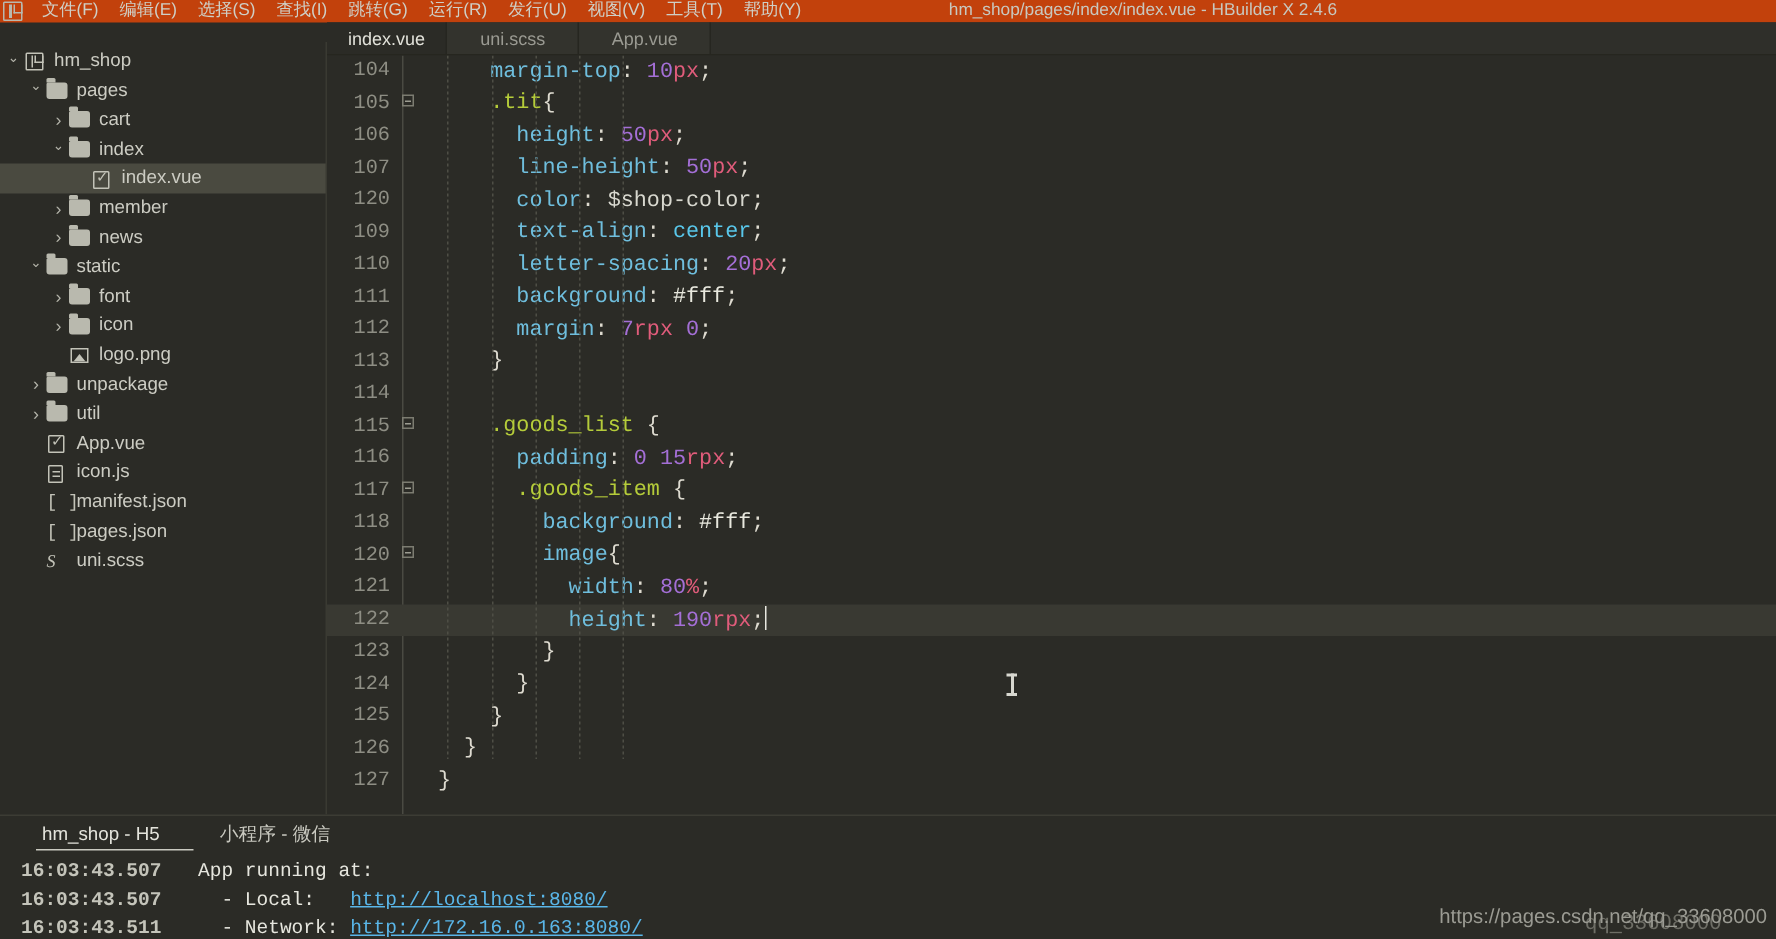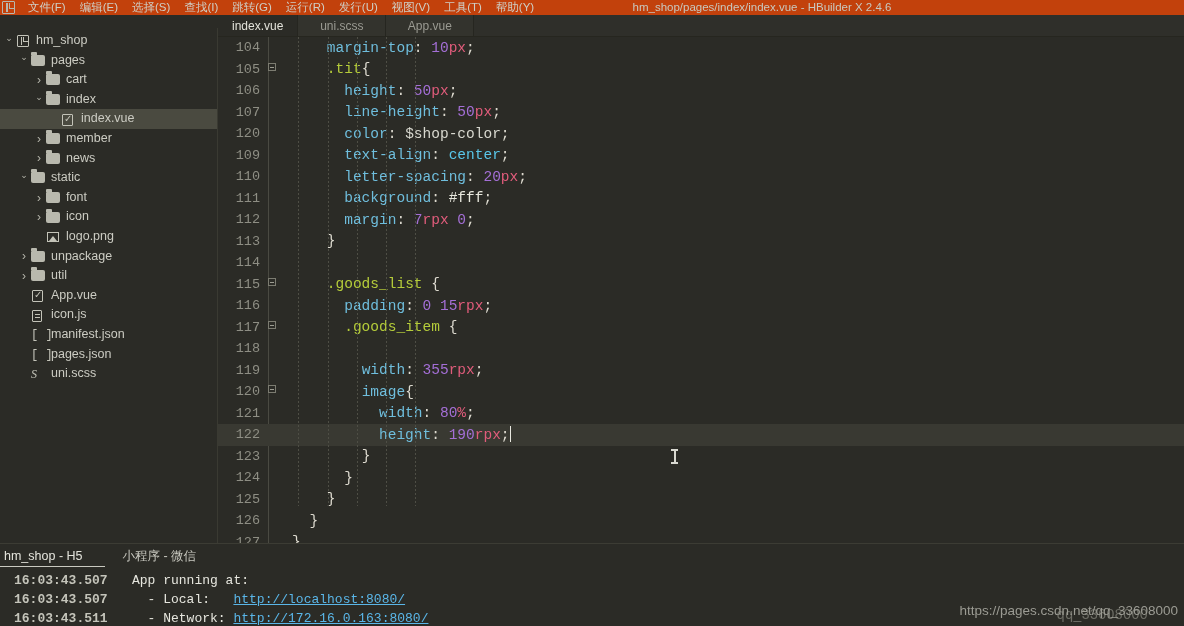--- a/index.html
+++ b/index.html
@@ -298,21 +298,21 @@
   
   .bottom {
     position: absolute; left: 0; top: 543px;
     width: 1184px; height: 83px;
     background: #2b2b26;
     border-top: 1px solid #3c3c34;
   }
   .console-tabs {
     display: flex; align-items: center;
     height: 27px;
-    padding-left: 0;
+    padding-left: 24px;
   }
   .ctab {
     font-size: 12.5px;
     color: #c9c9c0;
     padding: 0 10px 3px 4px;
     cursor: pointer;
     white-space: nowrap;
   }
   .ctab.active {
     color: #e4e4dc;
@@ -541,22 +541,21 @@
         <div class="code-line"><div class="lineno">120</div><div class="fold"></div><div class="code-text"><span class="t-punc">      </span><span class="t-prop">color</span><span class="t-punc">: </span><span class="t-var">$shop-color</span><span class="t-punc">;</span></div></div>
         <div class="code-line"><div class="lineno">109</div><div class="fold"></div><div class="code-text"><span class="t-punc">      </span><span class="t-prop">text-align</span><span class="t-punc">: </span><span class="t-val">center</span><span class="t-punc">;</span></div></div>
         <div class="code-line"><div class="lineno">110</div><div class="fold"></div><div class="code-text"><span class="t-punc">      </span><span class="t-prop">letter-spacing</span><span class="t-punc">: </span><span class="t-num">20</span><span class="t-unit">px</span><span class="t-punc">;</span></div></div>
         <div class="code-line"><div class="lineno">111</div><div class="fold"></div><div class="code-text"><span class="t-punc">      </span><span class="t-prop">background</span><span class="t-punc">: </span><span class="t-hex">#fff</span><span class="t-punc">;</span></div></div>
         <div class="code-line"><div class="lineno">112</div><div class="fold"></div><div class="code-text"><span class="t-punc">      </span><span class="t-prop">margin</span><span class="t-punc">: </span><span class="t-num">7</span><span class="t-unit">rpx</span><span class="t-punc"> </span><span class="t-num">0</span><span class="t-punc">;</span></div></div>
         <div class="code-line"><div class="lineno">113</div><div class="fold"></div><div class="code-text"><span class="t-punc">    </span><span class="t-punc">}</span></div></div>
         <div class="code-line"><div class="lineno">114</div><div class="fold"></div><div class="code-text"></div></div>
         <div class="code-line"><div class="lineno">115</div><div class="fold"><span class="foldmark"></span></div><div class="code-text"><span class="t-punc">    </span><span class="t-sel">.goods_list</span><span class="t-punc"> {</span></div></div>
         <div class="code-line"><div class="lineno">116</div><div class="fold"></div><div class="code-text"><span class="t-punc">      </span><span class="t-prop">padding</span><span class="t-punc">: </span><span class="t-num">0</span><span class="t-punc"> </span><span class="t-num">15</span><span class="t-unit">rpx</span><span class="t-punc">;</span></div></div>
         <div class="code-line"><div class="lineno">117</div><div class="fold"><span class="foldmark"></span></div><div class="code-text"><span class="t-punc">      </span><span class="t-sel">.goods_item</span><span class="t-punc"> {</span></div></div>
-        <div class="code-line"><div class="lineno">118</div><div class="fold"></div></div>
-        <div class="code-line"><div class="lineno">119</div><div class="fold"></div><div class="code-text"><span class="t-punc">        </span><span class="t-prop">width</span><span class="t-punc">: </span><span class="t-num">355</span><span class="t-unit">rpx</span><span class="t-punc">;</span></div></div>
+        <div class="code-line"><div class="lineno">118</div><div class="fold"></div><div class="code-text"><span class="t-punc">        </span><span class="t-prop">background</span><span class="t-punc">: </span><span class="t-hex">#fff</span><span class="t-punc">;</span></div></div>
         <div class="code-line"><div class="lineno">120</div><div class="fold"><span class="foldmark"></span></div><div class="code-text"><span class="t-punc">        </span><span class="t-prop">image</span><span class="t-punc">{</span></div></div>
         <div class="code-line"><div class="lineno">121</div><div class="fold"></div><div class="code-text"><span class="t-punc">          </span><span class="t-prop">width</span><span class="t-punc">: </span><span class="t-num">80</span><span class="t-unit">%</span><span class="t-punc">;</span></div></div>
         <div class="code-line current"><div class="lineno">122</div><div class="fold"></div><div class="code-text"><span class="t-punc">          </span><span class="t-prop">height</span><span class="t-punc">: </span><span class="t-num">190</span><span class="t-unit">rpx</span><span class="t-punc">;</span><span class="caret"></span></div></div>
         <div class="code-line"><div class="lineno">123</div><div class="fold"></div><div class="code-text"><span class="t-punc">        </span><span class="t-punc">}</span></div></div>
         <div class="code-line"><div class="lineno">124</div><div class="fold"></div><div class="code-text"><span class="t-punc">      </span><span class="t-punc">}</span></div></div>
         <div class="code-line"><div class="lineno">125</div><div class="fold"></div><div class="code-text"><span class="t-punc">    </span><span class="t-punc">}</span></div></div>
         <div class="code-line"><div class="lineno">126</div><div class="fold"></div><div class="code-text"><span class="t-punc">  </span><span class="t-punc">}</span></div></div>
         <div class="code-line"><div class="lineno">127</div><div class="fold"></div><div class="code-text"><span class="t-punc">}</span></div></div>
       </div>
     <div class="mouse-cursor"></div>

